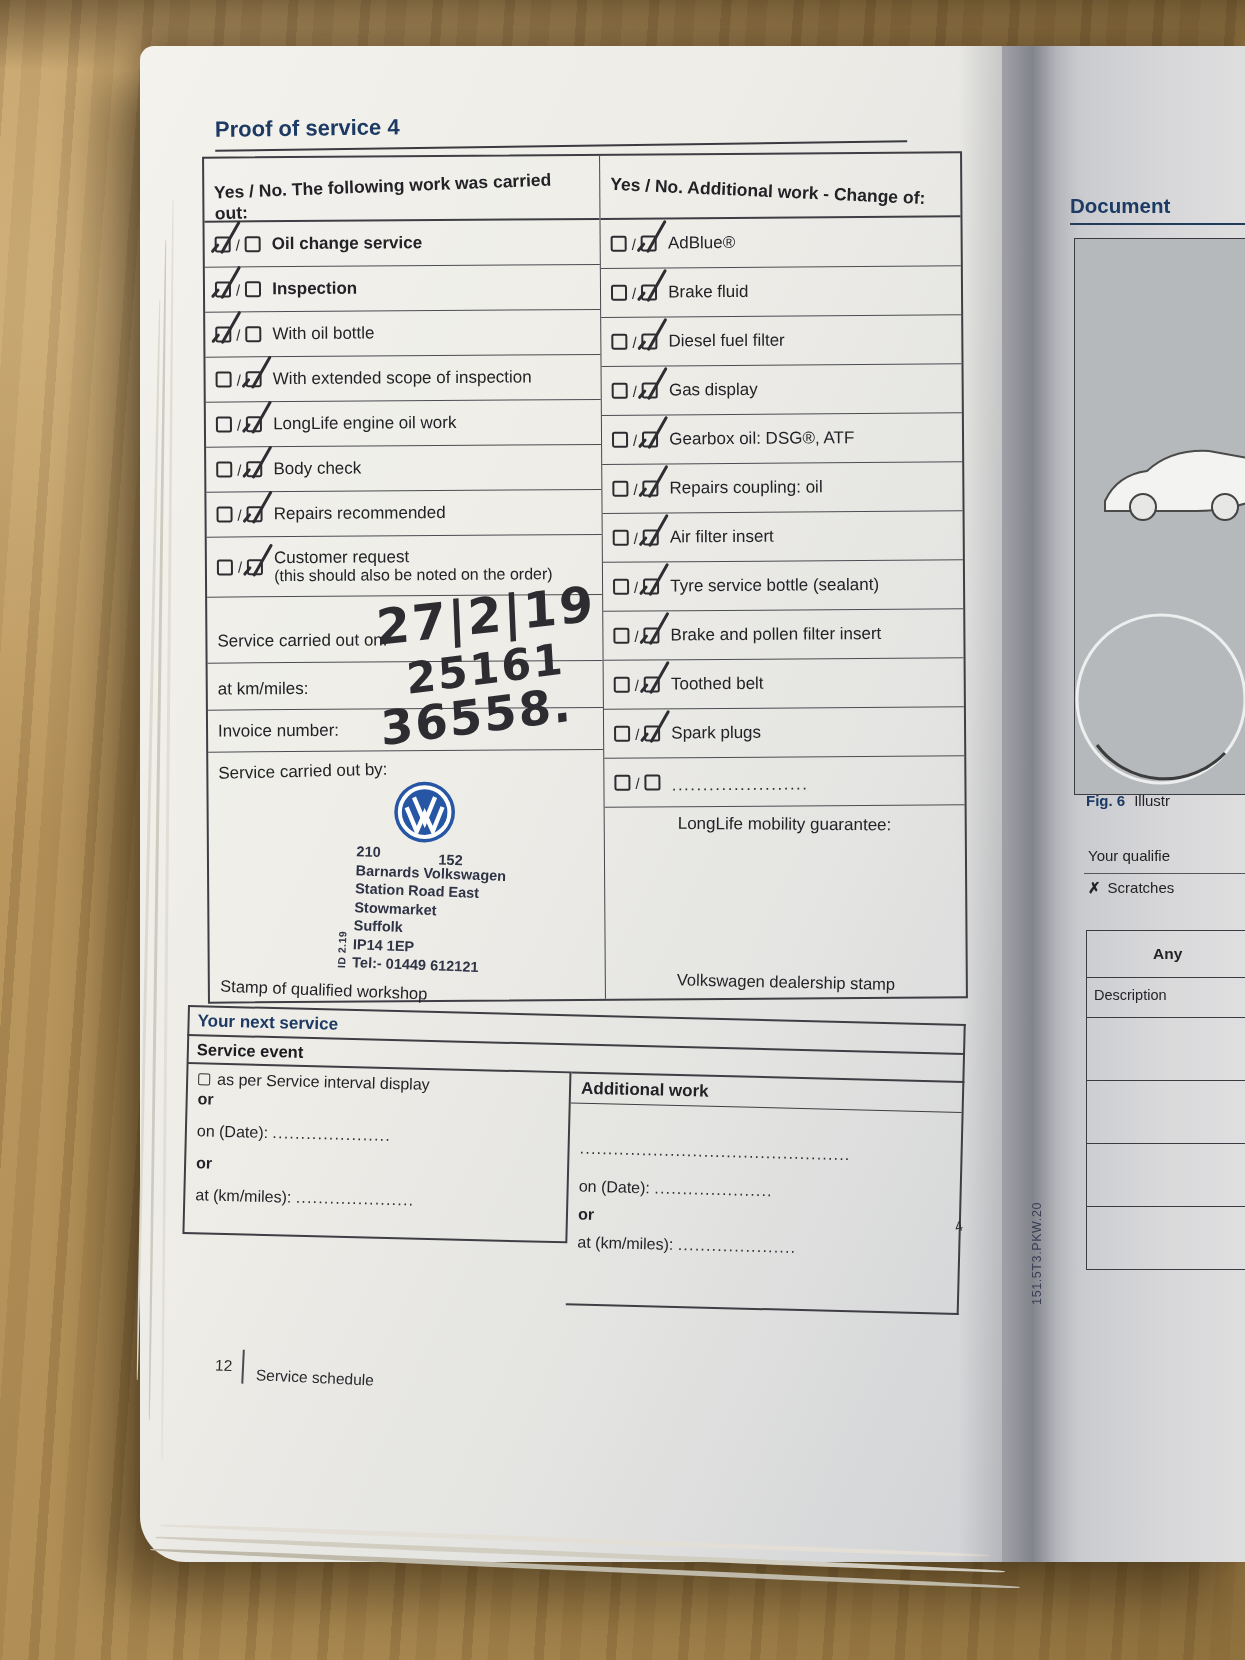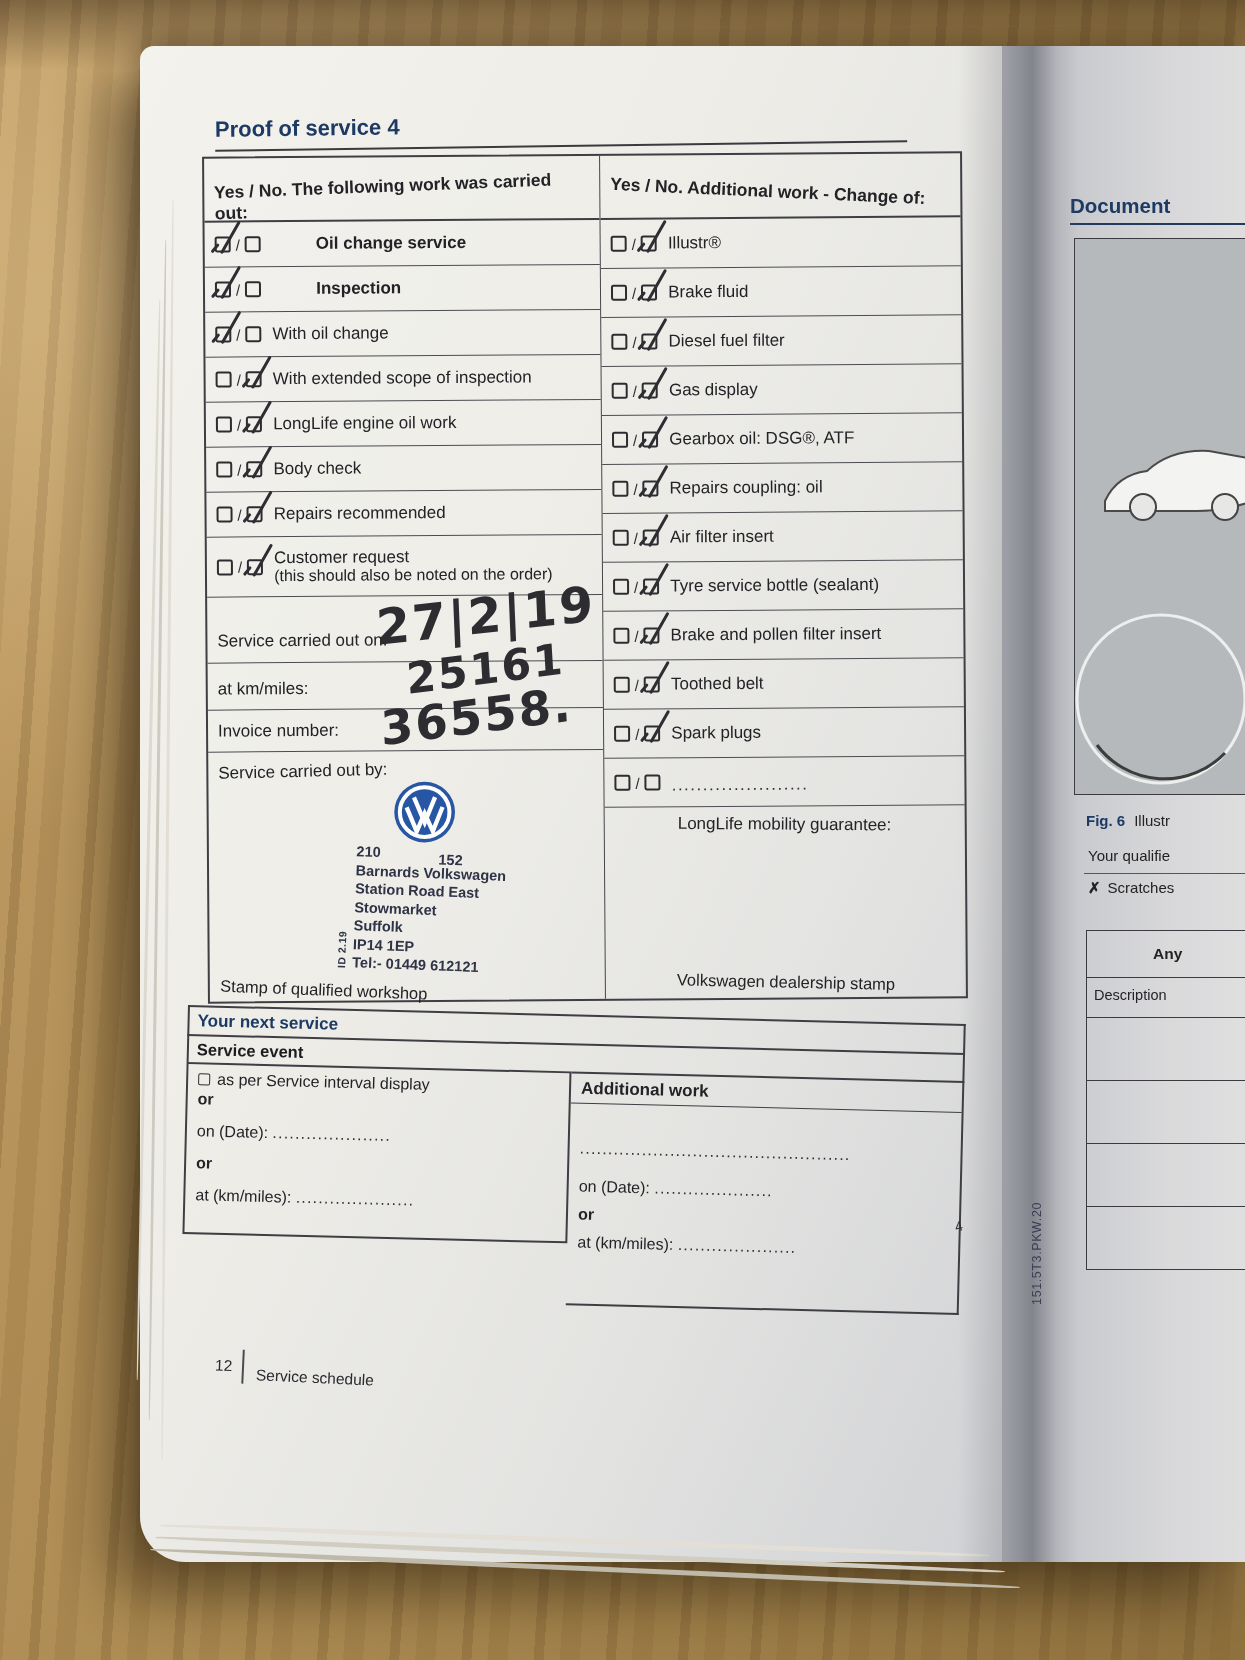--- a/index.html
+++ b/index.html
@@ -43,21 +43,21 @@
   .hcell{border-bottom:2px solid #3e3e44;font-weight:bold;font-size:17.5px;
     padding:18px 10px 6px 10px;box-sizing:border-box;height:64px;}
   .hcell.hl span{display:inline-block;transform:rotate(-1.8deg);}
   .hcell.hr span{display:inline-block;transform:rotate(3deg);transform-origin:0 50%;}
   .row{display:flex;align-items:center;gap:11px;padding:0 8px 0 10px;
     border-bottom:1.7px solid #4c4c52;box-sizing:border-box;min-height:45px;font-size:17px;}
   .col-r .row{min-height:49px;}
   .row.tall{min-height:60px;align-items:center;}
   .row:last-of-type{border-bottom:none;}
   .lbl{line-height:1.15;}
-  .sb{font-weight:bold;margin-left:44px;}
+  .sb{font-weight:bold;}
   .sdots{letter-spacing:1.5px;color:#2c2c31;position:relative;top:3px;}
   .sub{display:block;font-size:16px;font-weight:normal;}
 
   .cb{display:flex;align-items:center;gap:5px;flex:none;}
   .box{position:relative;width:12px;height:12px;border:2px solid #2c2c31;border-radius:2.5px;flex:none;}
   .sl{font-size:15px;color:#2c2c31;}
   .tick{display:none;}
   .t1 .box.yes .tick,.t2 .box.no .tick{display:block;position:absolute;left:0;top:0;width:100%;height:100%;overflow:visible;}
   .tick::before{content:"";position:absolute;left:-3px;bottom:-3px;width:2.6px;height:11px;background:#2d2d32;border-radius:2px;transform:rotate(40deg);}
   .tick::after{content:"";position:absolute;left:3px;bottom:-3px;width:2.9px;height:37px;background:#2d2d32;border-radius:2px;transform-origin:50% 100%;transform:rotate(30deg);}
@@ -113,21 +113,21 @@
   .fdiv{border-left:2px solid #4a4a50;height:34px;margin:0 12px 0 10px;}
   .fsched{position:relative;top:8px;}
   .corner4{left:955px;top:1218px;font-size:14px;transform:rotate(-12deg);color:#2e2e33;}
 
   
   .rp{position:absolute;z-index:2;}
   .rp-head{left:1070px;top:194px;width:190px;font-size:20.5px;font-weight:bold;color:#1c3a63;
     padding-bottom:5px;border-bottom:2.6px solid #223a5c;}
   .rp-fig-box{left:1074px;top:238px;width:178px;height:557px;background:#b6b9bb;
     border:1.8px solid #3a3a40;box-sizing:border-box;overflow:hidden;}
-  .rp-fig{left:1086px;top:812px;font-size:15px;}
+  .rp-fig{left:1086px;top:792px;font-size:15px;}
   .rp-fig b{color:#1c3a63;margin-right:9px;}
   .rp-note1{left:1088px;top:847px;font-size:15px;color:#222;}
   .rp-rule{left:1084px;top:873px;width:170px;border-top:1.7px solid #55555b;}
   .rp-note2{left:1088px;top:879px;font-size:15px;color:#222;}
   .rp-note2 .x{font-weight:bold;margin-right:7px;}
   .rp-table{left:1086px;top:930px;width:168px;border:1.8px solid #3a3a40;box-sizing:border-box;background:rgba(255,255,255,.05);}
   .rp-th{height:46px;line-height:46px;font-weight:bold;font-size:15.5px;padding-left:66px;border-bottom:1.7px solid #3a3a40;}
   .rp-td{height:40px;font-size:14.5px;padding:9px 0 0 7px;box-sizing:border-box;border-bottom:1.7px solid #3a3a40;}
   .rp-empty{height:62px;border-bottom:1.7px solid #3a3a40;}
   .rp-empty:last-child{border-bottom:none;}
@@ -176,21 +176,21 @@
         <span class="lbl sb">Inspection</span>
       </div>
       <div class="row t1">
         <span class="cb">
             <span class="box yes">
               <i class="tick"></i>
             </span>
             <span class="sl">/</span>
             <span class="box no"></span>
           </span>
-        <span class="lbl sr">With oil change</span>
+        <span class="lbl sr">With oil bottle</span>
       </div>
       <div class="row t2">
         <span class="cb">
             <span class="box yes"></span>
             <span class="sl">/</span>
             <span class="box no">
               <i class="tick"></i>
             </span>
           </span>
         <span class="lbl sr">With extended scope of inspection</span>
@@ -275,21 +275,21 @@
       <div class="hcell hr"><span>Yes / No. Additional work - Change of:</span></div>
 
       <div class="row t2">
         <span class="cb">
             <span class="box yes"></span>
             <span class="sl">/</span>
             <span class="box no">
               <i class="tick"></i>
             </span>
           </span>
-        <span class="lbl sr">Illustr®</span>
+        <span class="lbl sr">AdBlue®</span>
       </div>
       <div class="row t2">
         <span class="cb">
             <span class="box yes"></span>
             <span class="sl">/</span>
             <span class="box no">
               <i class="tick"></i>
             </span>
           </span>
         <span class="lbl sr">Brake fluid</span>

